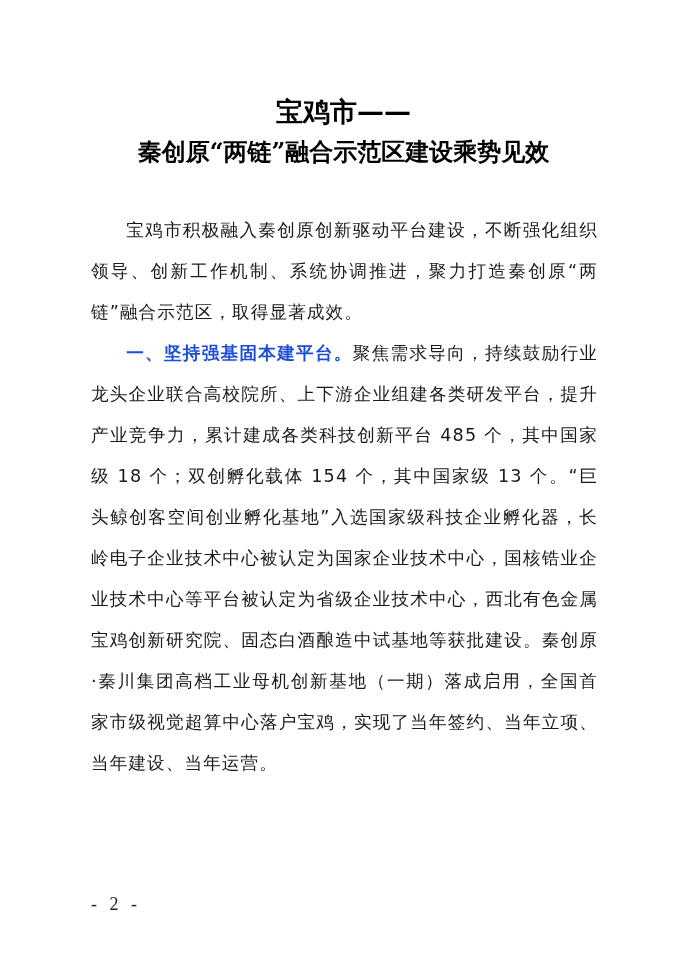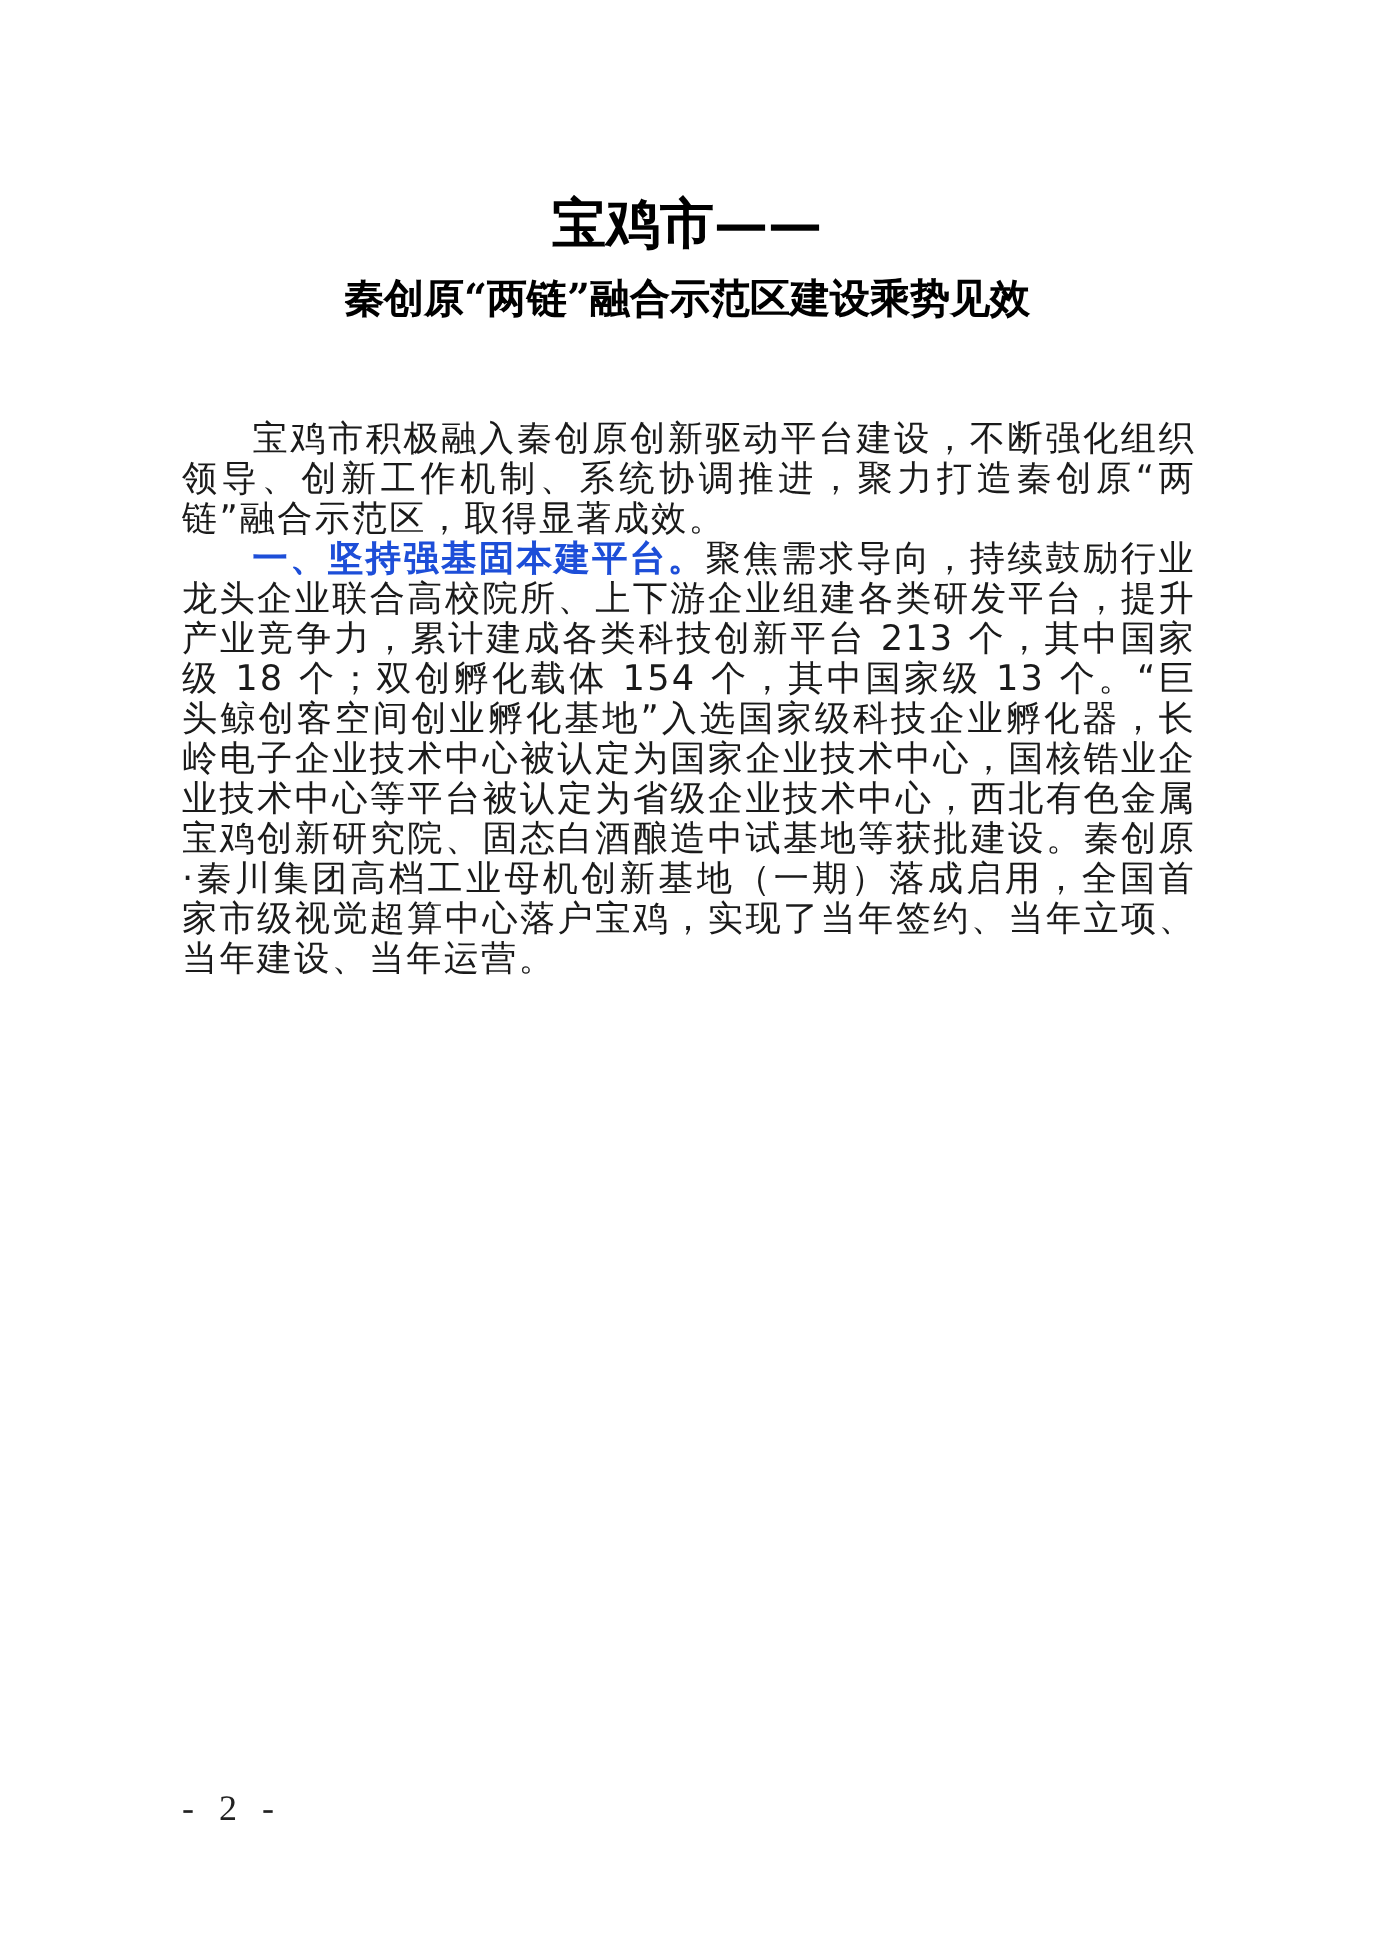--- a/index.html
+++ b/index.html
@@ -4,43 +4,43 @@
 <style>
   html, body { margin: 0; padding: 0; background: #ffffff; }
   body { width: 687px; height: 977px; position: relative; overflow: hidden; color: #111; }
   .page { position: absolute; left: 0; top: 0; width: 600px; height: 977px; background: #fff; }
   .title {
     position: absolute; left: 0; width: 687px; text-align: center;
     font-family: "DejaVu Serif", "Liberation Serif", serif; font-weight: bold;
     color: #000;
   }
   .t1 { top: 94px; font-size: 27px; letter-spacing: 0px; }
-  .t2 { top: 136px; font-size: 20px; letter-spacing: 0px; }
+  .t2 { top: 136px; font-size: 24px; letter-spacing: 0px; }
   .body {
     position: absolute; left: 91px; top: 210px; width: 507px;
     font-family: "DejaVu Sans", "Liberation Sans", sans-serif;
-    font-size: 17.6px; line-height: 20px; color: #1a1a1a;
+    font-size: 17.6px; line-height: 41px; color: #1a1a1a;
   }
   .body p { margin: 0; text-indent: 2em; text-align: justify; text-align-last: left; letter-spacing: 1.1px; }
   .body p .lead { font-weight: bold; color: #1d4ed8; }
   .pageno {
     position: absolute; left: 91px; top: 894px;
     font-family: "Liberation Serif", serif; font-size: 18px; color: #222; letter-spacing: 4px;
   }
 </style>
 </head>
 <body>
 
 <div class="page">
   <div class="title t1">宝鸡市——</div>
   <div class="title t2">秦创原“两链”融合示范区建设乘势见效</div>
 
   <div class="body">
     <p>
       <span>宝鸡市积极融入秦创原创新驱动平台建设，不断强化组织领导、创新工作机制、系统协调推进，聚力打造秦创原“两链”融合示范区，取得显著成效。</span>
     </p>
     <p>
-      <span class="lead">一、坚持强基固本建平台。</span><span>聚焦需求导向，持续鼓励行业龙头企业联合高校院所、上下游企业组建各类研发平台，提升产业竞争力，累计建成各类科技创新平台 213 个，其中国家级 18 个；双创孵化载体 154 个，其中国家级 13 个。“巨头鲸创客空间创业孵化基地”入选国家级科技企业孵化器，长岭电子企业技术中心被认定为国家企业技术中心，国核锆业企业技术中心等平台被认定为省级企业技术中心，西北有色金属宝鸡创新研究院、固态白酒酿造中试基地等获批建设。秦创原·秦川集团高档工业母机创新基地（一期）落成启用，全国首家市级视觉超算中心落户宝鸡，实现了当年签约、当年立项、当年建设、当年运营。</span>
+      <span class="lead">一、坚持强基固本建平台。</span><span>聚焦需求导向，持续鼓励行业龙头企业联合高校院所、上下游企业组建各类研发平台，提升产业竞争力，累计建成各类科技创新平台 485 个，其中国家级 18 个；双创孵化载体 154 个，其中国家级 13 个。“巨头鲸创客空间创业孵化基地”入选国家级科技企业孵化器，长岭电子企业技术中心被认定为国家企业技术中心，国核锆业企业技术中心等平台被认定为省级企业技术中心，西北有色金属宝鸡创新研究院、固态白酒酿造中试基地等获批建设。秦创原·秦川集团高档工业母机创新基地（一期）落成启用，全国首家市级视觉超算中心落户宝鸡，实现了当年签约、当年立项、当年建设、当年运营。</span>
     </p>
   </div>
 
   <div class="pageno">- 2 -</div>
 </div>
 
 </body></html>

